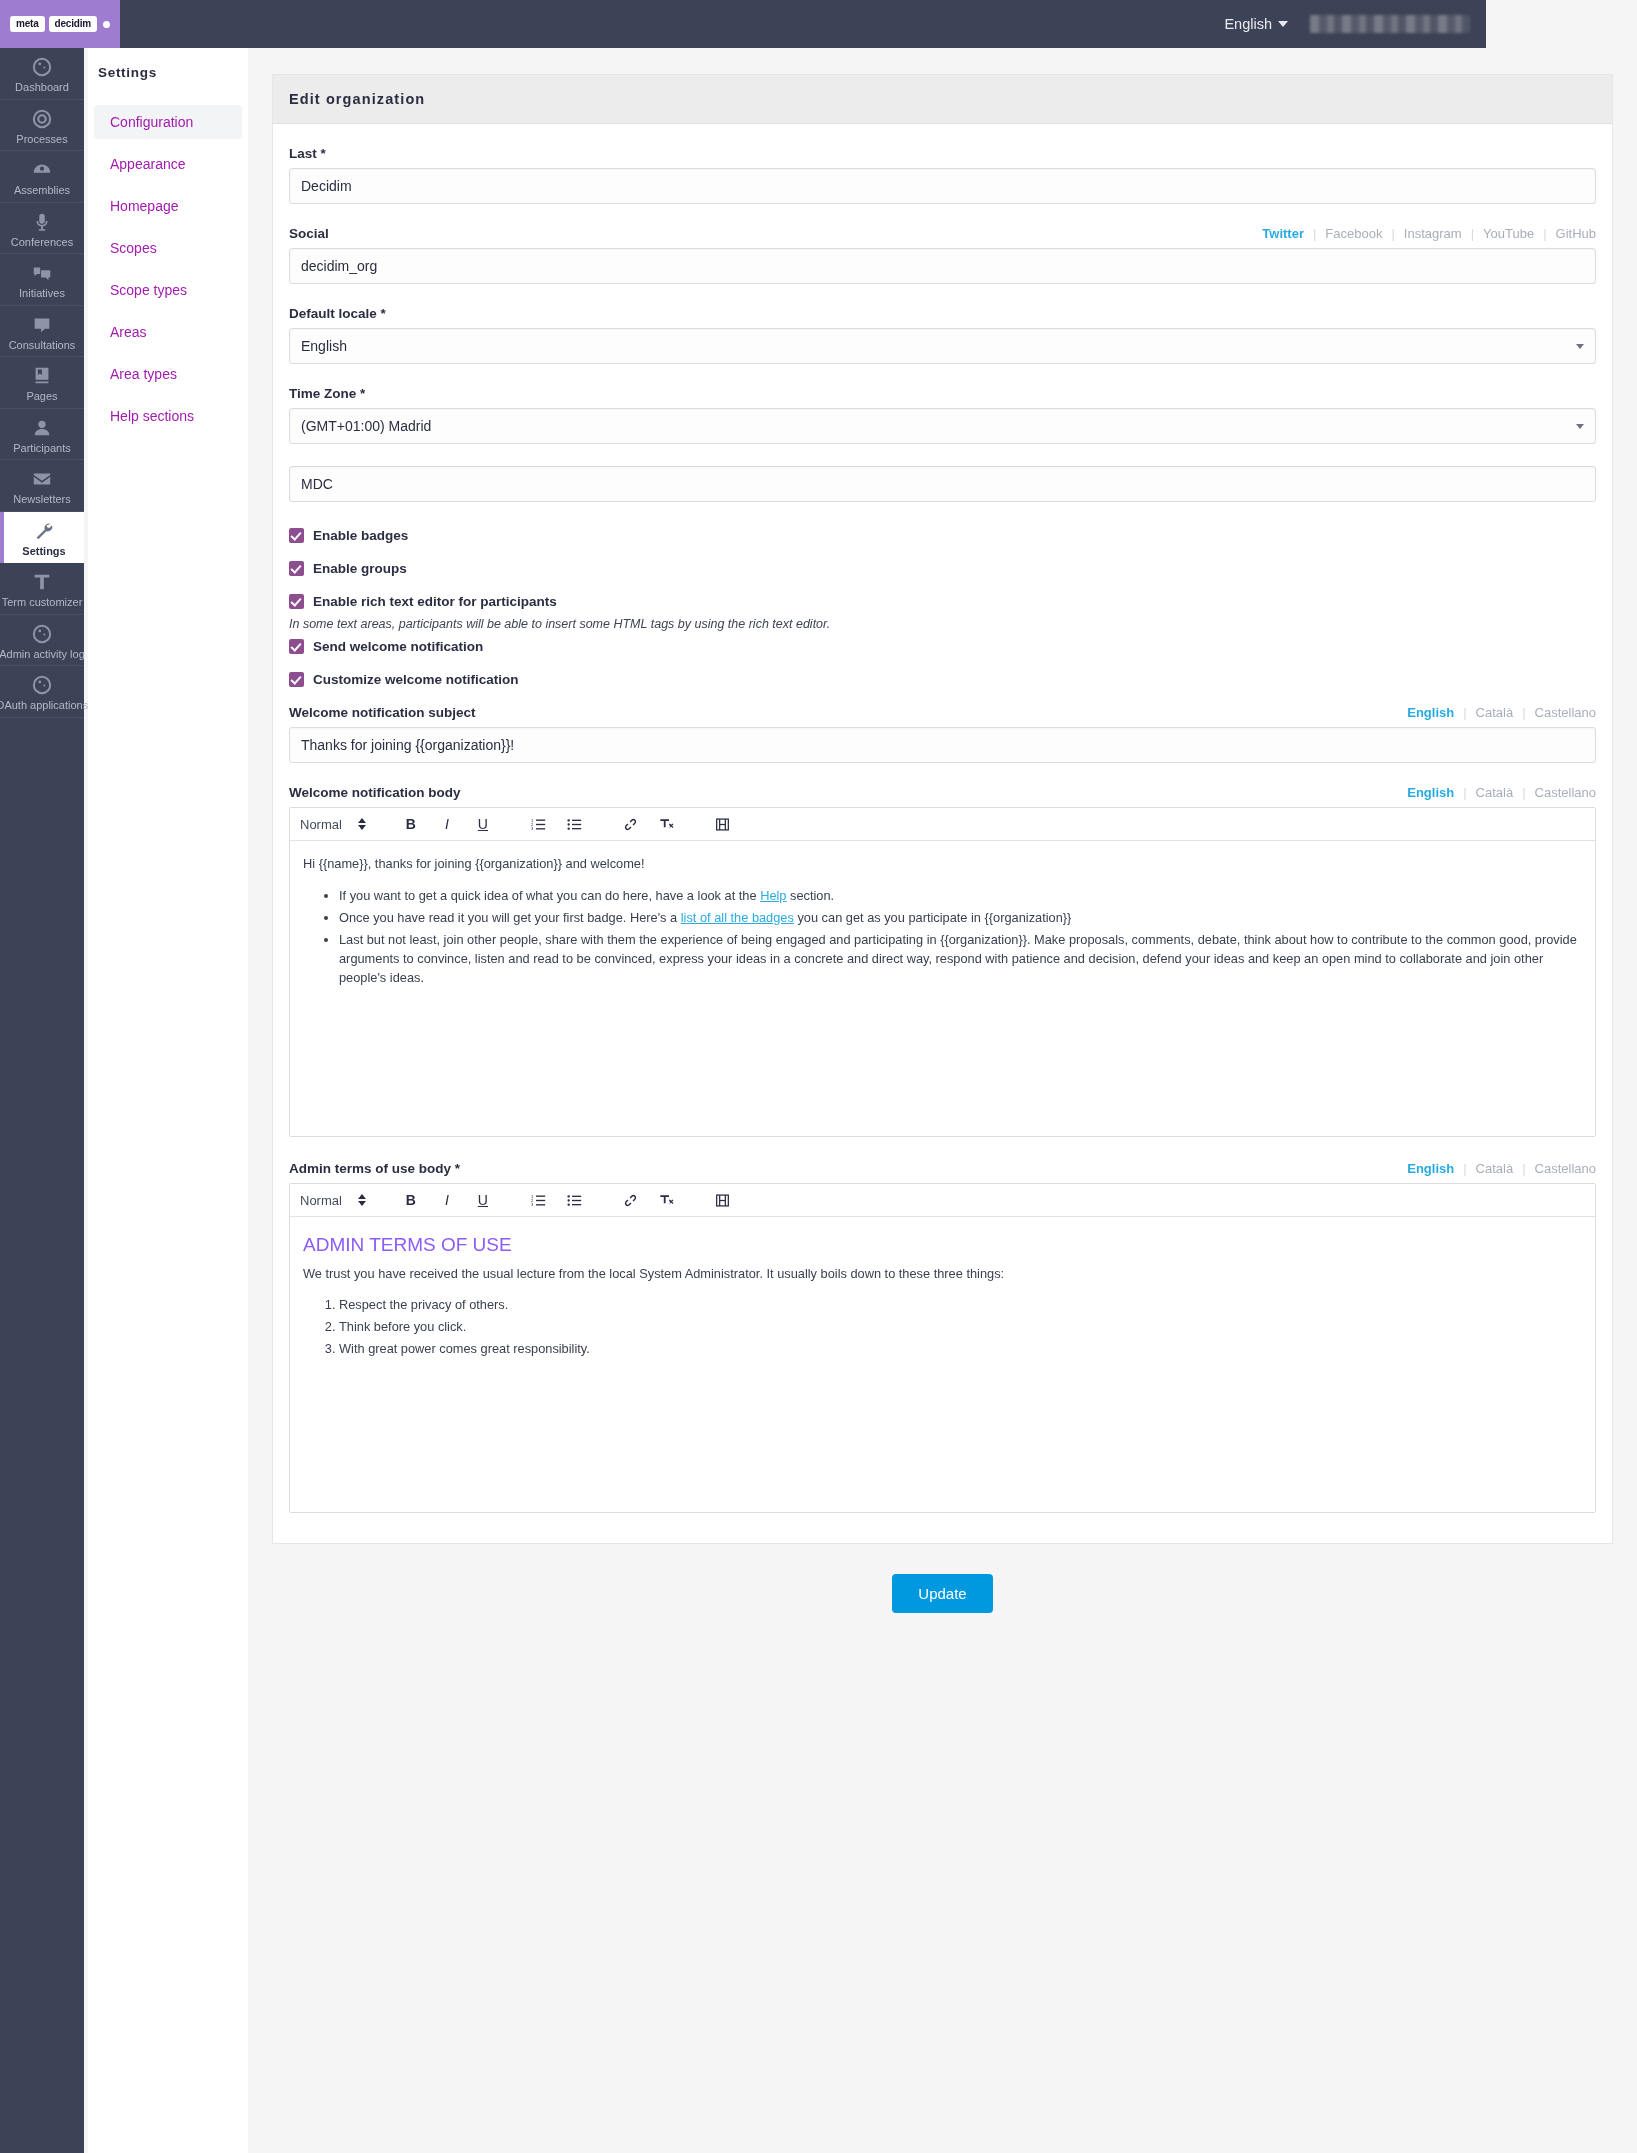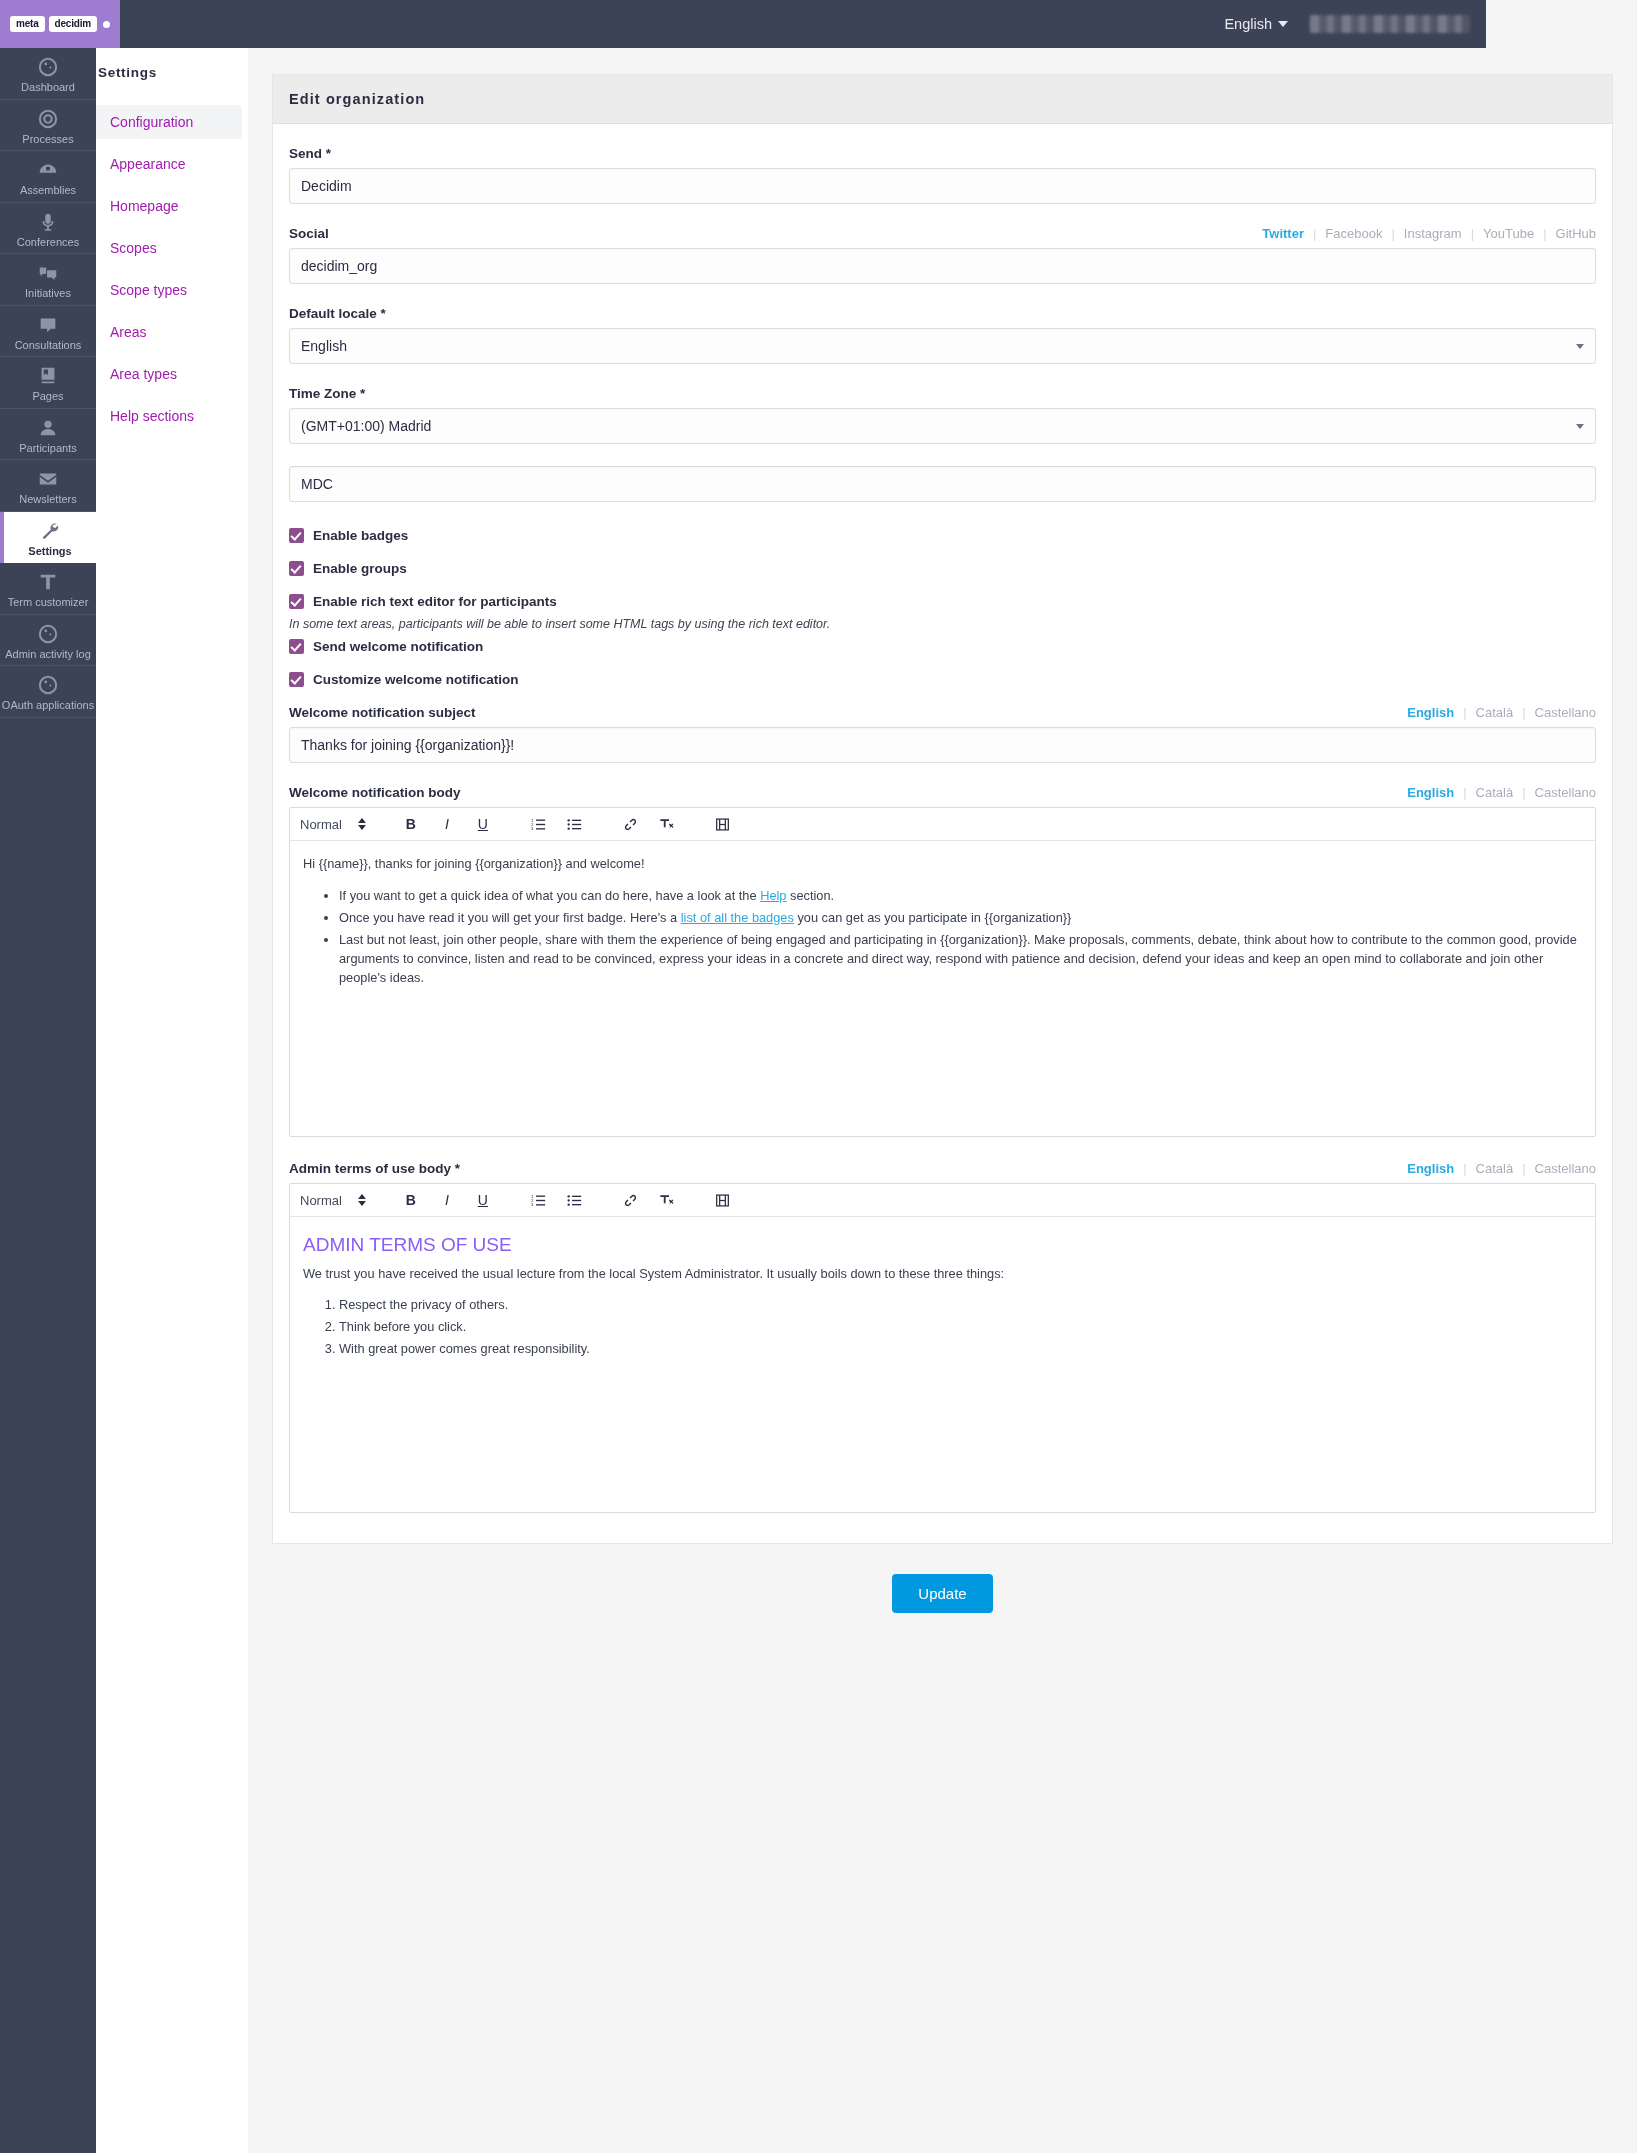--- a/index.html
+++ b/index.html
@@ -61,21 +61,21 @@
         rgba(255,255,255,0.13) 9px, rgba(255,255,255,0.13) 17px,
         rgba(255,255,255,0.26) 17px, rgba(255,255,255,0.26) 24px,
         rgba(255,255,255,0.10) 24px, rgba(255,255,255,0.10) 32px);
     filter: blur(1.6px);
     border-radius: 2px;
   }
 
   
   .iconnav {
     position: absolute; top: 48px; left: 0;
-    width: 96px; height: 2105px;
+    width: 84px; height: 2105px;
     background: #3d4356;
     z-index: 20;
   }
   .nav-item {
     height: 51.5px;
     border-bottom: 1px solid #4a5066;
     display: flex; flex-direction: column;
     align-items: center; justify-content: center;
     color: #b3b8c8;
     font-size: 11px;
@@ -402,21 +402,21 @@
     <div class="sm-item">Help sections</div>
   </div>
 </div>
 
 <div class="main">
   <div class="card">
     <div class="card-header">Edit organization</div>
     <div class="card-body">
 
       <div class="field">
-        <label class="flabel">Send *</label>
+        <label class="flabel">Last *</label>
         <input class="txt" type="text" value="Decidim" style="">
       </div>
 
       <div class="field">
         <div class="label-row">
           <label class="flabel">Social</label>
           <div class="tabs-inline">
             <span class="t active">Twitter</span>
             <span class="sep">|</span>
             <span class="t">Facebook</span>

